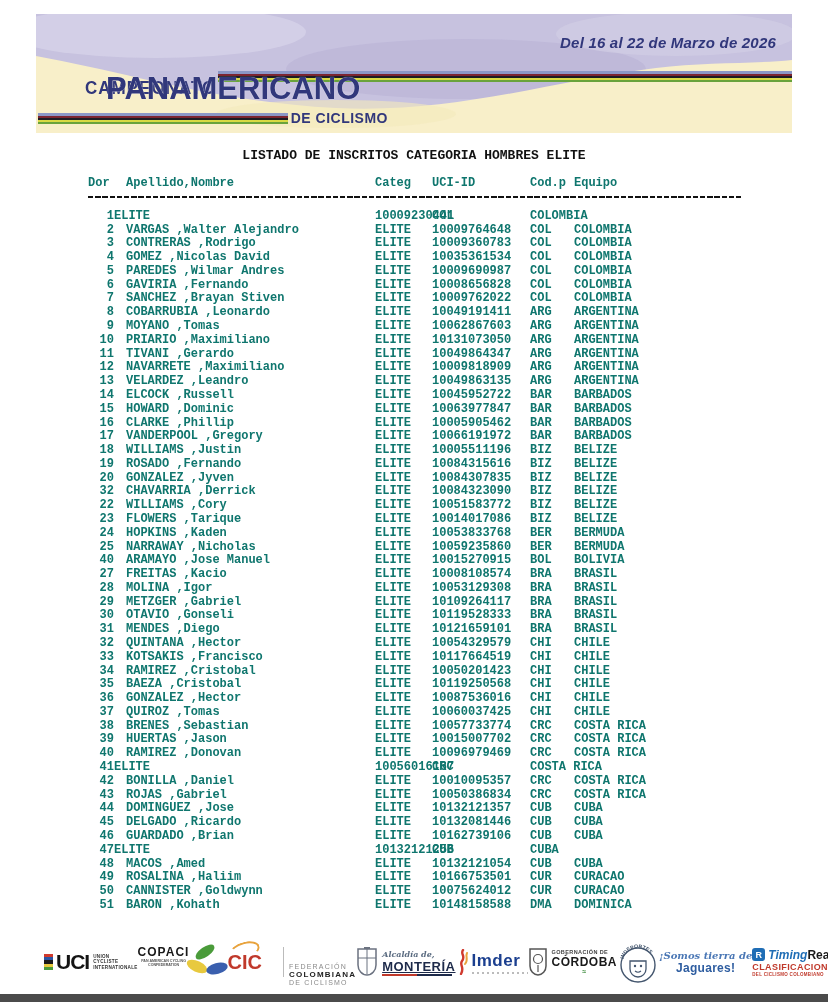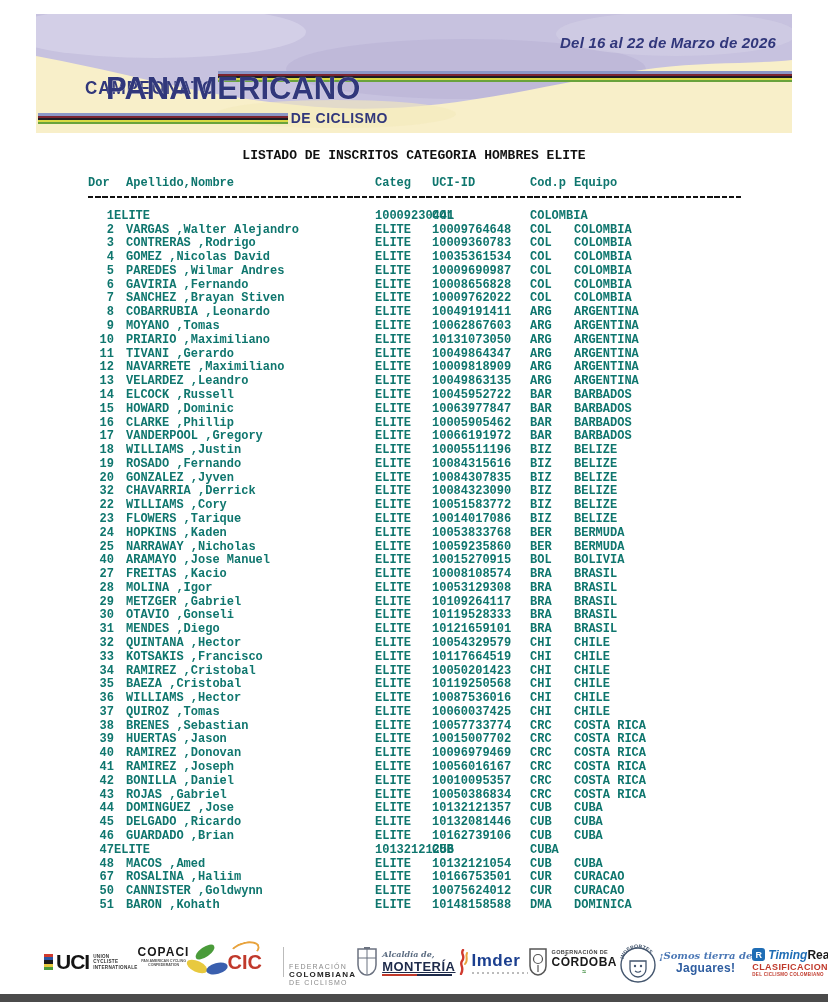--- a/index.html
+++ b/index.html
@@ -165,34 +165,34 @@
         <div class="trow"><span class="c-dorsal">40</span><span class="c-name">ARAMAYO ,Jose Manuel</span><span class="c-categ">ELITE</span><span class="c-uci">10015270915</span><span class="c-cod">BOL</span><span class="c-team">BOLIVIA</span></div>
         <div class="trow"><span class="c-dorsal">27</span><span class="c-name">FREITAS ,Kacio</span><span class="c-categ">ELITE</span><span class="c-uci">10008108574</span><span class="c-cod">BRA</span><span class="c-team">BRASIL</span></div>
         <div class="trow"><span class="c-dorsal">28</span><span class="c-name">MOLINA ,Igor</span><span class="c-categ">ELITE</span><span class="c-uci">10053129308</span><span class="c-cod">BRA</span><span class="c-team">BRASIL</span></div>
         <div class="trow"><span class="c-dorsal">29</span><span class="c-name">METZGER ,Gabriel</span><span class="c-categ">ELITE</span><span class="c-uci">10109264117</span><span class="c-cod">BRA</span><span class="c-team">BRASIL</span></div>
         <div class="trow"><span class="c-dorsal">30</span><span class="c-name">OTAVIO ,Gonseli</span><span class="c-categ">ELITE</span><span class="c-uci">10119528333</span><span class="c-cod">BRA</span><span class="c-team">BRASIL</span></div>
         <div class="trow"><span class="c-dorsal">31</span><span class="c-name">MENDES ,Diego</span><span class="c-categ">ELITE</span><span class="c-uci">10121659101</span><span class="c-cod">BRA</span><span class="c-team">BRASIL</span></div>
         <div class="trow"><span class="c-dorsal">32</span><span class="c-name">QUINTANA ,Hector</span><span class="c-categ">ELITE</span><span class="c-uci">10054329579</span><span class="c-cod">CHI</span><span class="c-team">CHILE</span></div>
         <div class="trow"><span class="c-dorsal">33</span><span class="c-name">KOTSAKIS ,Francisco</span><span class="c-categ">ELITE</span><span class="c-uci">10117664519</span><span class="c-cod">CHI</span><span class="c-team">CHILE</span></div>
         <div class="trow"><span class="c-dorsal">34</span><span class="c-name">RAMIREZ ,Cristobal</span><span class="c-categ">ELITE</span><span class="c-uci">10050201423</span><span class="c-cod">CHI</span><span class="c-team">CHILE</span></div>
         <div class="trow"><span class="c-dorsal">35</span><span class="c-name">BAEZA ,Cristobal</span><span class="c-categ">ELITE</span><span class="c-uci">10119250568</span><span class="c-cod">CHI</span><span class="c-team">CHILE</span></div>
-        <div class="trow"><span class="c-dorsal">36</span><span class="c-name">WILLIAMS ,Hector</span><span class="c-categ">ELITE</span><span class="c-uci">10087536016</span><span class="c-cod">CHI</span><span class="c-team">CHILE</span></div>
+        <div class="trow"><span class="c-dorsal">36</span><span class="c-name">GONZALEZ ,Hector</span><span class="c-categ">ELITE</span><span class="c-uci">10087536016</span><span class="c-cod">CHI</span><span class="c-team">CHILE</span></div>
         <div class="trow"><span class="c-dorsal">37</span><span class="c-name">QUIROZ ,Tomas</span><span class="c-categ">ELITE</span><span class="c-uci">10060037425</span><span class="c-cod">CHI</span><span class="c-team">CHILE</span></div>
         <div class="trow"><span class="c-dorsal">38</span><span class="c-name">BRENES ,Sebastian</span><span class="c-categ">ELITE</span><span class="c-uci">10057733774</span><span class="c-cod">CRC</span><span class="c-team">COSTA RICA</span></div>
         <div class="trow"><span class="c-dorsal">39</span><span class="c-name">HUERTAS ,Jason</span><span class="c-categ">ELITE</span><span class="c-uci">10015007702</span><span class="c-cod">CRC</span><span class="c-team">COSTA RICA</span></div>
         <div class="trow"><span class="c-dorsal">40</span><span class="c-name">RAMIREZ ,Donovan</span><span class="c-categ">ELITE</span><span class="c-uci">10096979469</span><span class="c-cod">CRC</span><span class="c-team">COSTA RICA</span></div>
-        <div class="trow"><span class="c-dorsal">41</span><span class="c-name">RAMIREZ ,Joseph</span><span class="c-categ">ELITE</span><span class="c-uci">10056016167</span><span class="c-cod">CRC</span><span class="c-team">COSTA RICA</span></div>
+        <div class="trow"><span class="c-dorsal">41</span><span class="c-categ">ELITE</span><span class="c-uci">10056016167</span><span class="c-cod">CRC</span><span class="c-team">COSTA RICA</span></div>
         <div class="trow"><span class="c-dorsal">42</span><span class="c-name">BONILLA ,Daniel</span><span class="c-categ">ELITE</span><span class="c-uci">10010095357</span><span class="c-cod">CRC</span><span class="c-team">COSTA RICA</span></div>
         <div class="trow"><span class="c-dorsal">43</span><span class="c-name">ROJAS ,Gabriel</span><span class="c-categ">ELITE</span><span class="c-uci">10050386834</span><span class="c-cod">CRC</span><span class="c-team">COSTA RICA</span></div>
         <div class="trow"><span class="c-dorsal">44</span><span class="c-name">DOMINGUEZ ,Jose</span><span class="c-categ">ELITE</span><span class="c-uci">10132121357</span><span class="c-cod">CUB</span><span class="c-team">CUBA</span></div>
         <div class="trow"><span class="c-dorsal">45</span><span class="c-name">DELGADO ,Ricardo</span><span class="c-categ">ELITE</span><span class="c-uci">10132081446</span><span class="c-cod">CUB</span><span class="c-team">CUBA</span></div>
         <div class="trow"><span class="c-dorsal">46</span><span class="c-name">GUARDADO ,Brian</span><span class="c-categ">ELITE</span><span class="c-uci">10162739106</span><span class="c-cod">CUB</span><span class="c-team">CUBA</span></div>
         <div class="trow"><span class="c-dorsal">47</span><span class="c-categ">ELITE</span><span class="c-uci">10132121256</span><span class="c-cod">CUB</span><span class="c-team">CUBA</span></div>
         <div class="trow"><span class="c-dorsal">48</span><span class="c-name">MACOS ,Amed</span><span class="c-categ">ELITE</span><span class="c-uci">10132121054</span><span class="c-cod">CUB</span><span class="c-team">CUBA</span></div>
-        <div class="trow"><span class="c-dorsal">67</span><span class="c-name">ROSALINA ,Haliim</span><span class="c-categ">ELITE</span><span class="c-uci">10166753501</span><span class="c-cod">CUR</span><span class="c-team">CURACAO</span></div>
+        <div class="trow"><span class="c-dorsal">49</span><span class="c-name">ROSALINA ,Haliim</span><span class="c-categ">ELITE</span><span class="c-uci">10166753501</span><span class="c-cod">CUR</span><span class="c-team">CURACAO</span></div>
         <div class="trow"><span class="c-dorsal">50</span><span class="c-name">CANNISTER ,Goldwynn</span><span class="c-categ">ELITE</span><span class="c-uci">10075624012</span><span class="c-cod">CUR</span><span class="c-team">CURACAO</span></div>
         <div class="trow"><span class="c-dorsal">51</span><span class="c-name">BARON ,Kohath</span><span class="c-categ">ELITE</span><span class="c-uci">10148158588</span><span class="c-cod">DMA</span><span class="c-team">DOMINICA</span></div>
       </div>
   </div>
 
   <footer class="footer">
 
     <div class="logo uci">
       <span class="uci-stripes">
           <i class="u1"></i>

